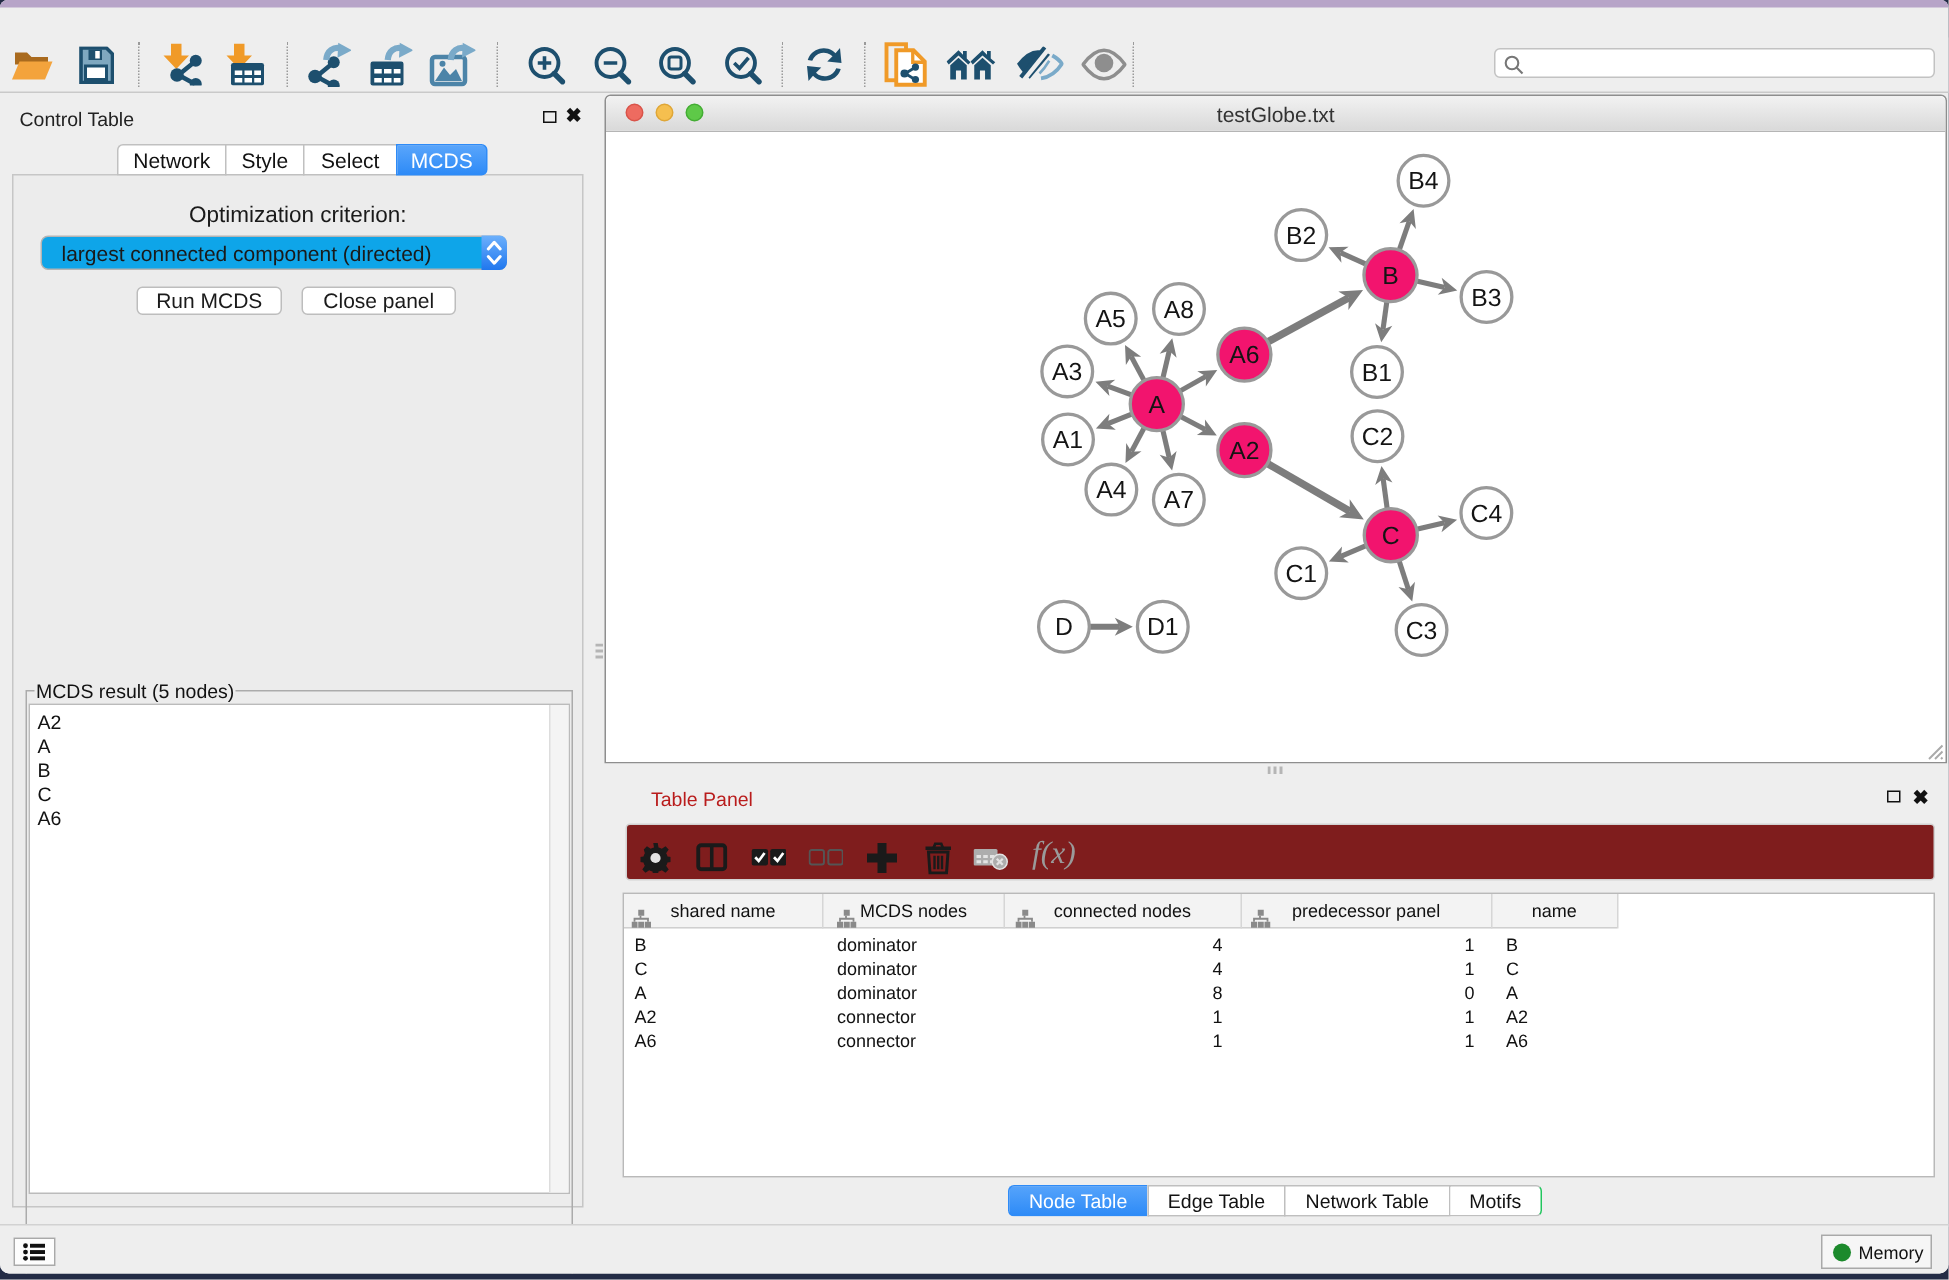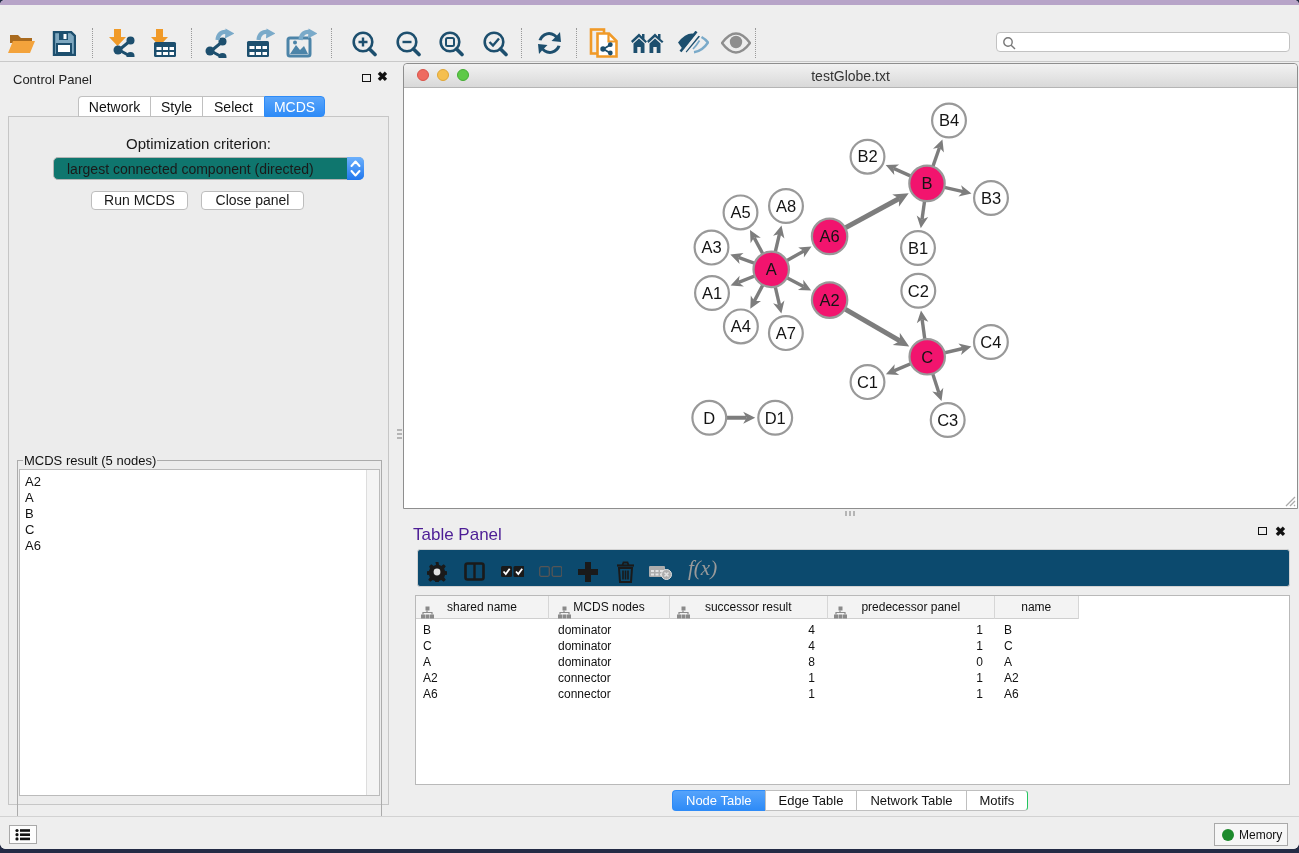--- a/index.html
+++ b/index.html
@@ -23,21 +23,21 @@
 #cp { position:absolute; left:0; top:62px; width:397px; height:756px; background:#eeeeee; }
 #cp-title { position:absolute; left:13px; top:10px; font-size:13px; color:#222; }
 .wb-max { position:absolute; width:9px; height:8px; border:1.5px solid #111; }
 .wb-x { position:absolute; font-size:13px; font-weight:bold; color:#111; }
 #cp-panel { position:absolute; left:8px; top:54px; width:381px; height:689px; background:#ececec; border:1px solid #c6c6c6; }
 #cp-tabs { position:absolute; left:78px; top:34px; height:21px; z-index:3; }
 .tab { float:left; height:21px; line-height:20px; font-size:14px; color:#111; background:#fff; border:1px solid #c0c0c0; border-right:none; text-align:center; }
 .tab.first { border-radius:4px 0 0 0; }
 .tab.sel { background:linear-gradient(#59a5fb,#2e8bf7); color:#fff; border:1px solid #2e8bf7; border-radius:0 4px 4px 0; }
 #opt-label { position:absolute; left:0; top:73px; width:397px; text-align:center; font-size:15px; color:#1a1a1a; }
-#dropdown { position:absolute; left:53px; top:95px; width:311px; height:23px; background:#0f766e; border:1px solid #b4b4b4; border-radius:5px; }
+#dropdown { position:absolute; left:27px; top:95px; width:311px; height:23px; background:#0ea5e9; border:1px solid #b4b4b4; border-radius:5px; }
 #dropdown .txt { position:absolute; left:13px; top:3px; font-size:14px; color:#1a1a1a; }
 #dropdown .cap { position:absolute; right:-1px; top:-1px; width:17px; height:23px; background:linear-gradient(#6cb0fc,#2077ee); border-radius:0 5px 5px 0; }
 .btn { position:absolute; height:19px; background:#fff; border:1px solid #bdbdbd; border-radius:4px; font-size:14px; color:#1a1a1a; text-align:center; line-height:17px; }
 #groupbox { position:absolute; left:17px; top:398px; width:365px; height:406px; border:1px solid #ababab; }
 #grouplabel { position:absolute; left:5px; top:-8px; background:#ececec; font-size:13px; color:#111; padding:0 1px; }
 #mcdslist { position:absolute; left:1px; top:8px; width:361px; height:327px; background:#fff; border:1px solid #bbb; }
 #mcdslist .items { position:absolute; left:5px; top:4px; font-size:13px; color:#111; line-height:16px; }
 #mcdslist .sbar { position:absolute; right:0px; top:0px; width:13px; height:100%; background:#f4f4f4; border-left:1px solid #ddd; }
 
 
@@ -45,22 +45,22 @@
 #nettitle { position:absolute; left:0; top:0; width:100%; height:24px; background:linear-gradient(#f2f2f2,#d9d9d9); border-bottom:1px solid #b5b5b5; border-radius:4px 4px 0 0; }
 #nettitle .t1 { left:13px; background:#ee6b60; border:0.5px solid #d95349;}
 #nettitle .t2 { left:33px; background:#f5bf4f; border:0.5px solid #dfa636;}
 #nettitle .t3 { left:53px; background:#5ec948; border:0.5px solid #43ad33;}
 #nettitle .txt { position:absolute; top:4px; width:100%; text-align:center; font-size:14px; color:#333; }
 #graph { position:absolute; left:0; top:24px; }
 #grip { position:absolute; right:1px; bottom:1px; width:11px; height:11px; }
 
 
 #tp { position:absolute; left:397px; top:509px; width:902px; height:309px; background:#eeeeee; }
-#tp-title { position:absolute; left:16px; top:16px; font-size:17px; color:#4c1d95; }
-#tp-toolbar { position:absolute; left:20px; top:40px; width:873px; height:38px; background:#0c4a6e; border:1px solid #d2d2d2; border-radius:3px; }
+#tp-title { position:absolute; left:37px; top:16px; font-size:13px; color:#b91c1c; }
+#tp-toolbar { position:absolute; left:20px; top:40px; width:873px; height:38px; background:#7f1d1d; border:1px solid #d2d2d2; border-radius:3px; }
 #tbl { position:absolute; left:18px; top:86px; width:875px; height:190px; background:#fff; border:1px solid #b9b9b9; }
 #thead { position:absolute; left:0; top:0; height:23px; background:#f3f3f3; border-bottom:1px solid #cfcfcf; width:662px; }
 .th { position:absolute; top:0; height:23px; border-right:1px solid #d6d6d6; font-size:12px; color:#111; text-align:center; line-height:23px; }
 .hic { position:absolute; top:5px; }
 .tr { position:absolute; font-size:12px; color:#111; height:16px; line-height:16px; }
 .td { position:absolute; }
 #tp-tabs { position:absolute; left:275px; top:281px; height:21px; }
 .ttab { float:left; height:21px; line-height:20px; font-size:13px; color:#111; background:#fff; border:1px solid #bfbfbf; border-right:none; padding:0 13px; }
 .ttab.sel { background:linear-gradient(#55a3fb,#2e8bf7); color:#fff; border-color:#2e8bf7; border-radius:4px 0 0 4px; }
 .ttab.last { border-right:1px solid #22c55e; border-radius:0 4px 4px 0; }
@@ -204,21 +204,21 @@
 <div class="sep" style="left:755px"></div>
 <div id="searchbox">
         <svg width="15" height="15" viewBox="0 0 15 15">
           <circle cx="6" cy="6" r="4.2" fill="none" stroke="#777" stroke-width="1.4"></circle>
           <path d="M9.2 9.2 L13 13" stroke="#777" stroke-width="1.4"></path>
         </svg>
       </div>
 </div>
 
 <div id="cp">
-  <div id="cp-title">Control Panel</div>
+  <div id="cp-title">Control Table</div>
 <div class="wb-max" style="left:362px;top:12px;"></div>
       <div class="wb-x" style="left:377px;top:7px;">✖</div>
   <div id="cp-panel"></div>
   <div id="cp-tabs">
     <div class="tab first" style="width:72px">Network</div>
         <div class="tab" style="width:52px">Style</div>
         <div class="tab" style="width:62px">Select</div>
         <div class="tab sel" style="width:61px">MCDS</div>
   </div>
   <div id="opt-label">Optimization criterion:</div>
@@ -410,21 +410,21 @@
             <svg class="hic" width="13" height="13" viewBox="0 0 13 13">
               <g fill="#8a8a8a">
                 <rect x="4.5" y="0.5" width="4" height="4"></rect>
                 <path d="M6 4.5 v2 M2 8.5 v-2 h9 v2" stroke="#8a8a8a" stroke-width="1.2" fill="none"></path>
                 <rect x="0" y="8.5" width="4" height="4"></rect>
                 <rect x="4.5" y="8.5" width="4" height="4"></rect>
                 <rect x="9" y="8.5" width="4" height="4"></rect>
               </g>
             </svg>
           </div>
-<div class="th" style="left:254px;width:157.5px;">successor result</div>
+<div class="th" style="left:254px;width:157.5px;">connected nodes</div>
 <div style="position:absolute;left:261px;top:5px;">
             <svg class="hic" width="13" height="13" viewBox="0 0 13 13">
               <g fill="#8a8a8a">
                 <rect x="4.5" y="0.5" width="4" height="4"></rect>
                 <path d="M6 4.5 v2 M2 8.5 v-2 h9 v2" stroke="#8a8a8a" stroke-width="1.2" fill="none"></path>
                 <rect x="0" y="8.5" width="4" height="4"></rect>
                 <rect x="4.5" y="8.5" width="4" height="4"></rect>
                 <rect x="9" y="8.5" width="4" height="4"></rect>
               </g>
             </svg>

